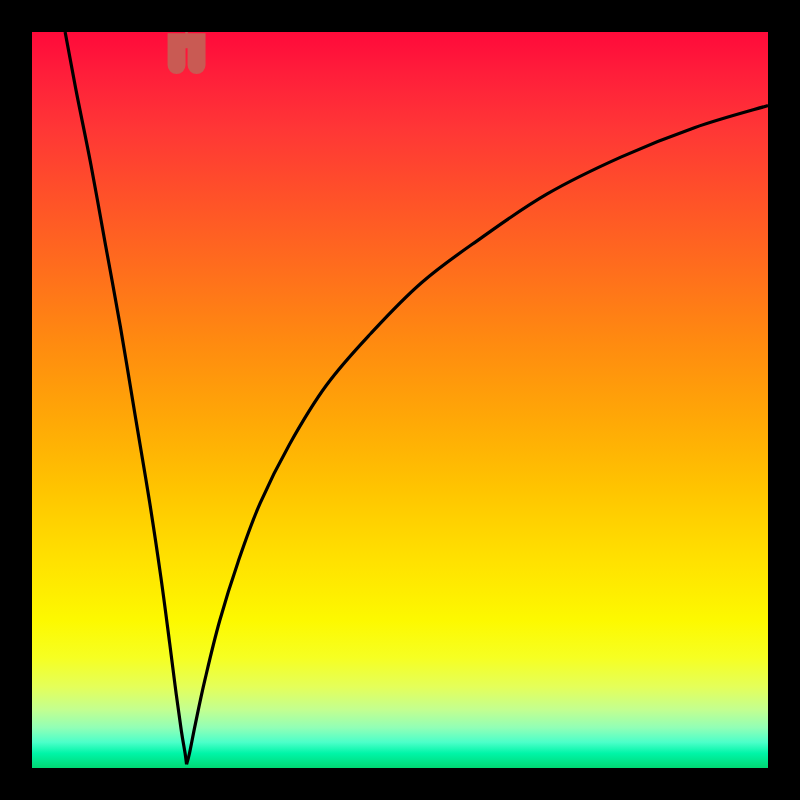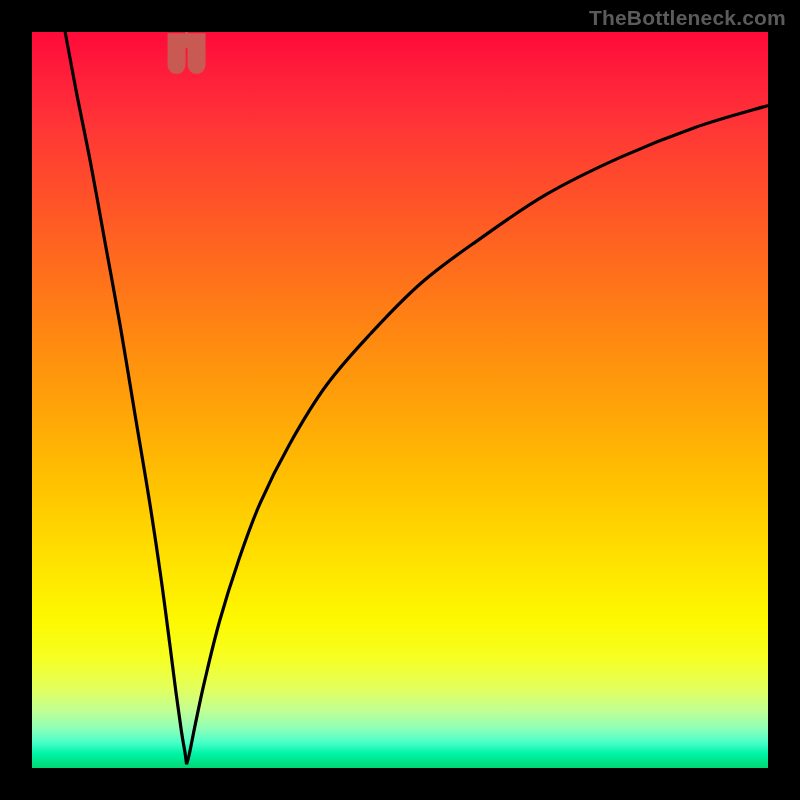--- a/index.html
+++ b/index.html
@@ -72,14 +72,13 @@
       <path id="min-marker" class="marker" d="M 144.56 33.120000000000005
      L 144.56 1.3600000000000136
      Q 144.56 7.360000000000014 150.56 7.360000000000014
      L 158.56 7.360000000000014
      Q 164.56 7.360000000000014 164.56 1.3600000000000136
      L 164.56 33.120000000000005"></path>
     </svg>
 
   </div>
 
-  <div class="watermark" style="right:14px; top:6px; font-size:21px;">TheBottleneck.com</div>
 </div>
 
 </body></html>

